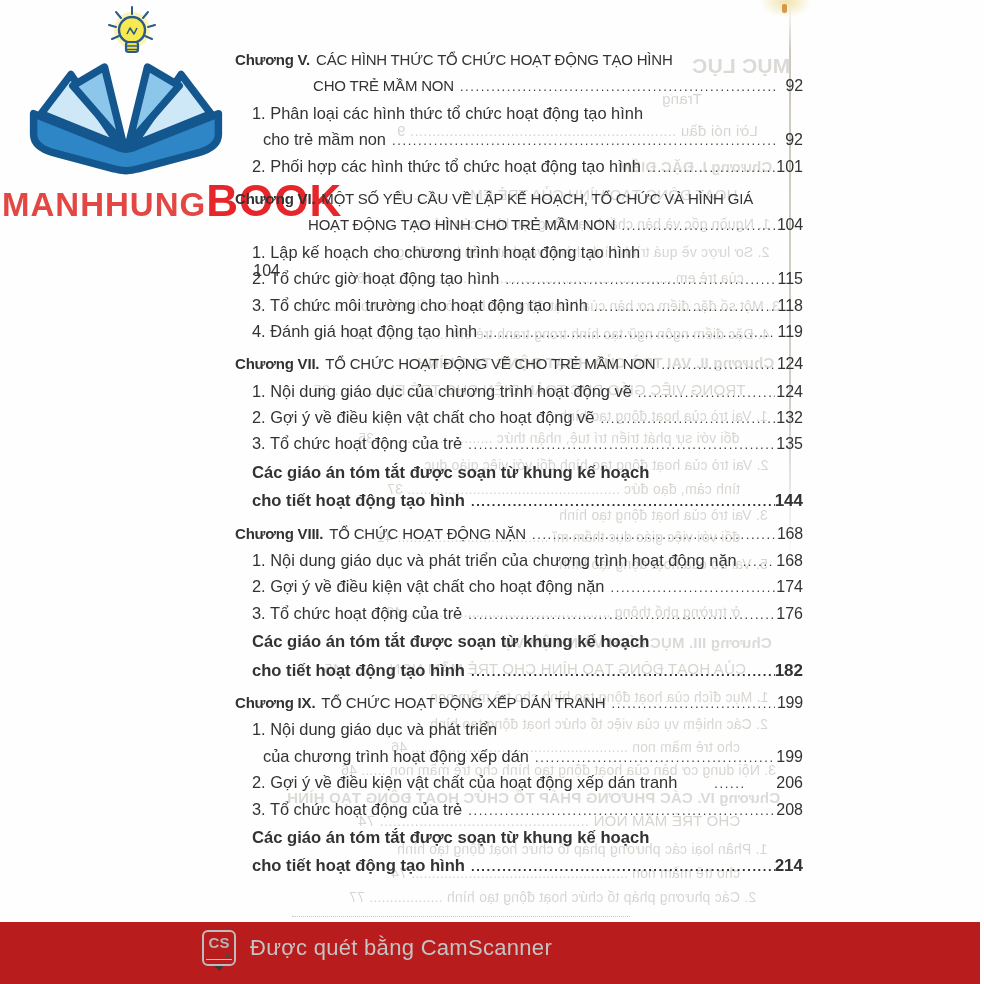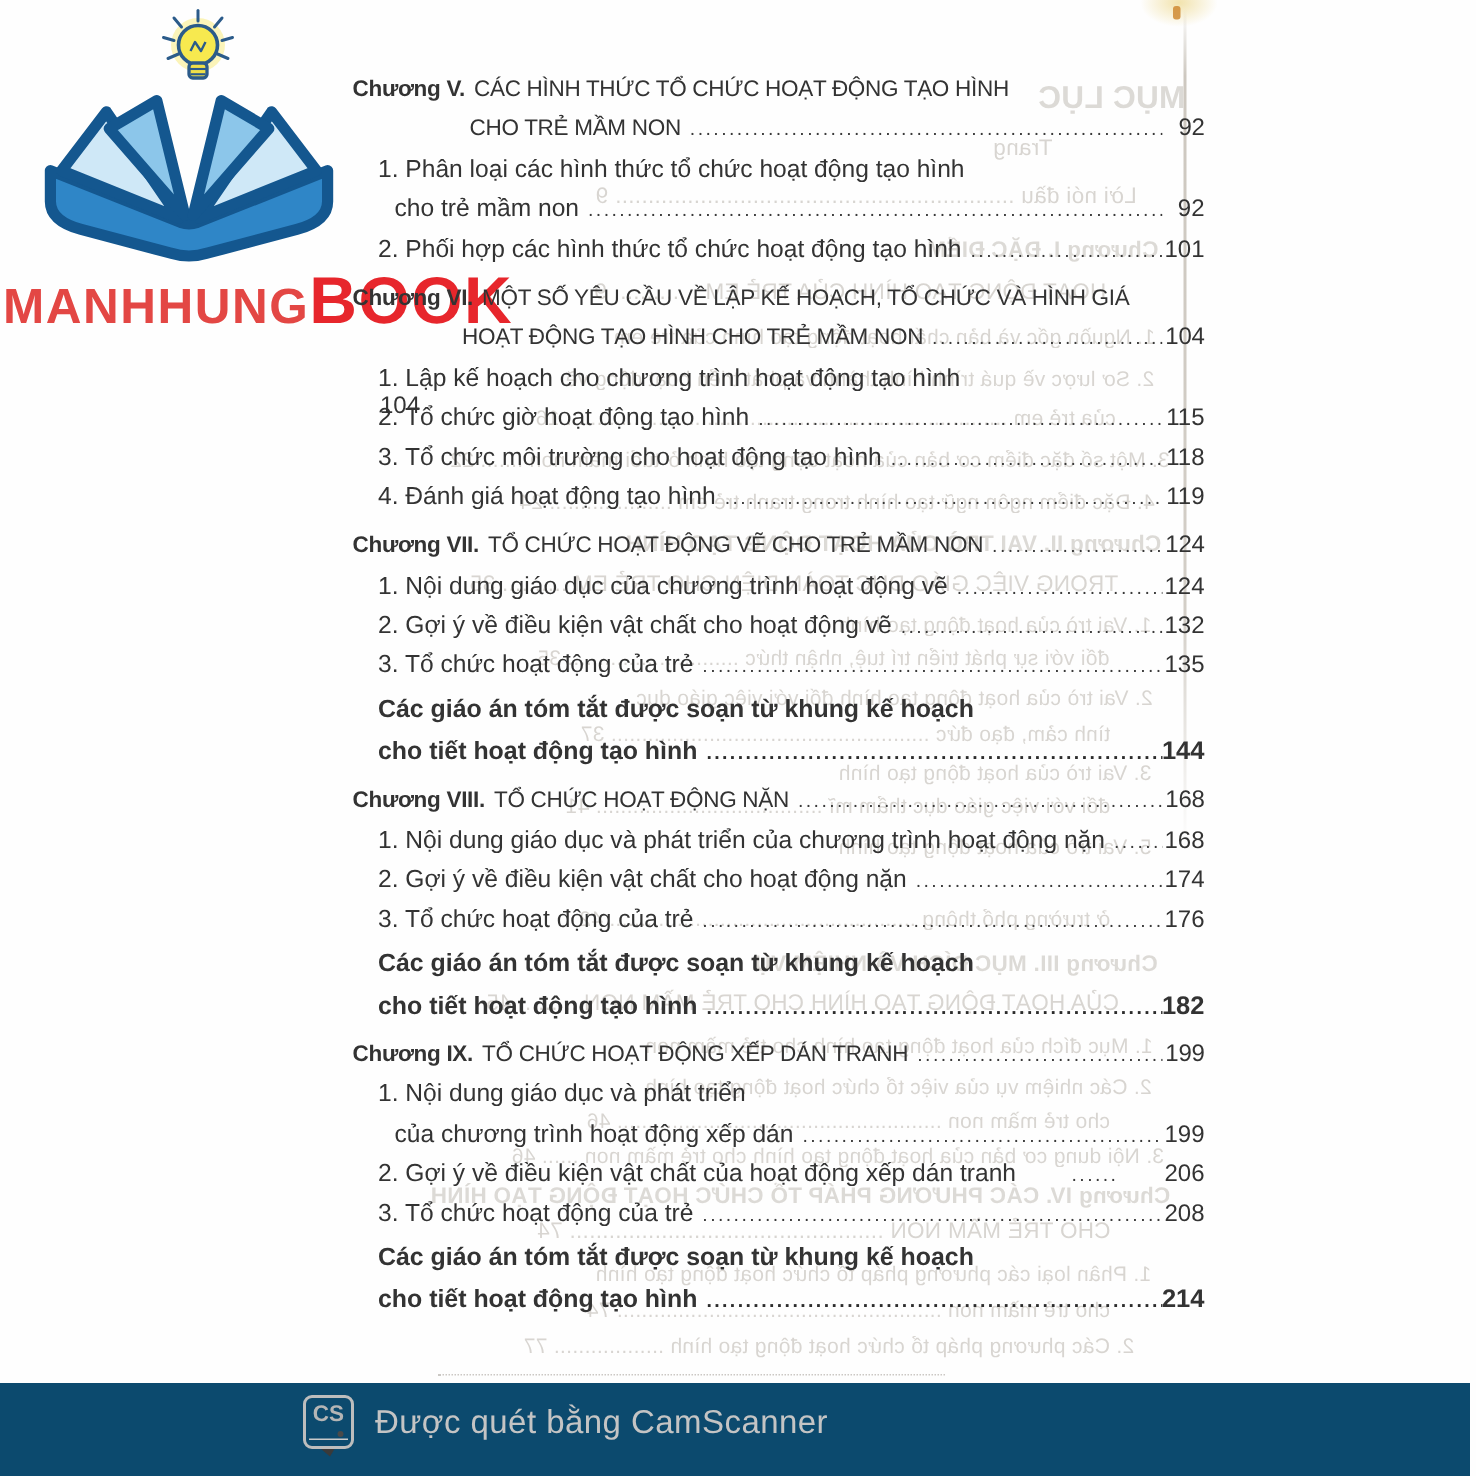--- a/index.html
+++ b/index.html
@@ -53,21 +53,21 @@
   .top-smudge-dot{position:absolute;left:782px;top:4px;width:5px;height:9px;border-radius:2px;background:#cf8a33;opacity:.85;z-index:2;}
   .rule-artifact{
     position:absolute;left:292px;top:916px;width:338px;height:1px;z-index:2;
     border-top:1px dotted rgba(110,100,88,.35);
   }
   .pink-streak{
     position:absolute;left:594px;top:973px;width:45px;height:3px;z-index:4;
     background:#e4909c;transform:rotate(-3deg);border-radius:2px;
   }
   
-  .footer{position:absolute;left:0;right:4px;bottom:0;height:62px;background:#0c4a6e;z-index:5;}
+  .footer{position:absolute;left:0;right:4px;bottom:0;height:62px;background:#b91c1c;z-index:5;}
   .footer-inner{position:absolute;left:202px;top:8px;display:flex;align-items:center;}
   .cs-badge{
     position:relative;width:30px;height:32px;margin-right:14px;
     border:2.5px solid #bdbdbd;border-radius:6px;
     display:flex;align-items:flex-start;justify-content:center;
     color:#b5b5b5;font-weight:700;font-size:15px;line-height:22px;
   }
   .cs-badge::before{
     content:"";position:absolute;left:2px;right:2px;bottom:4px;height:1px;background:#c9c9c9;
   }

